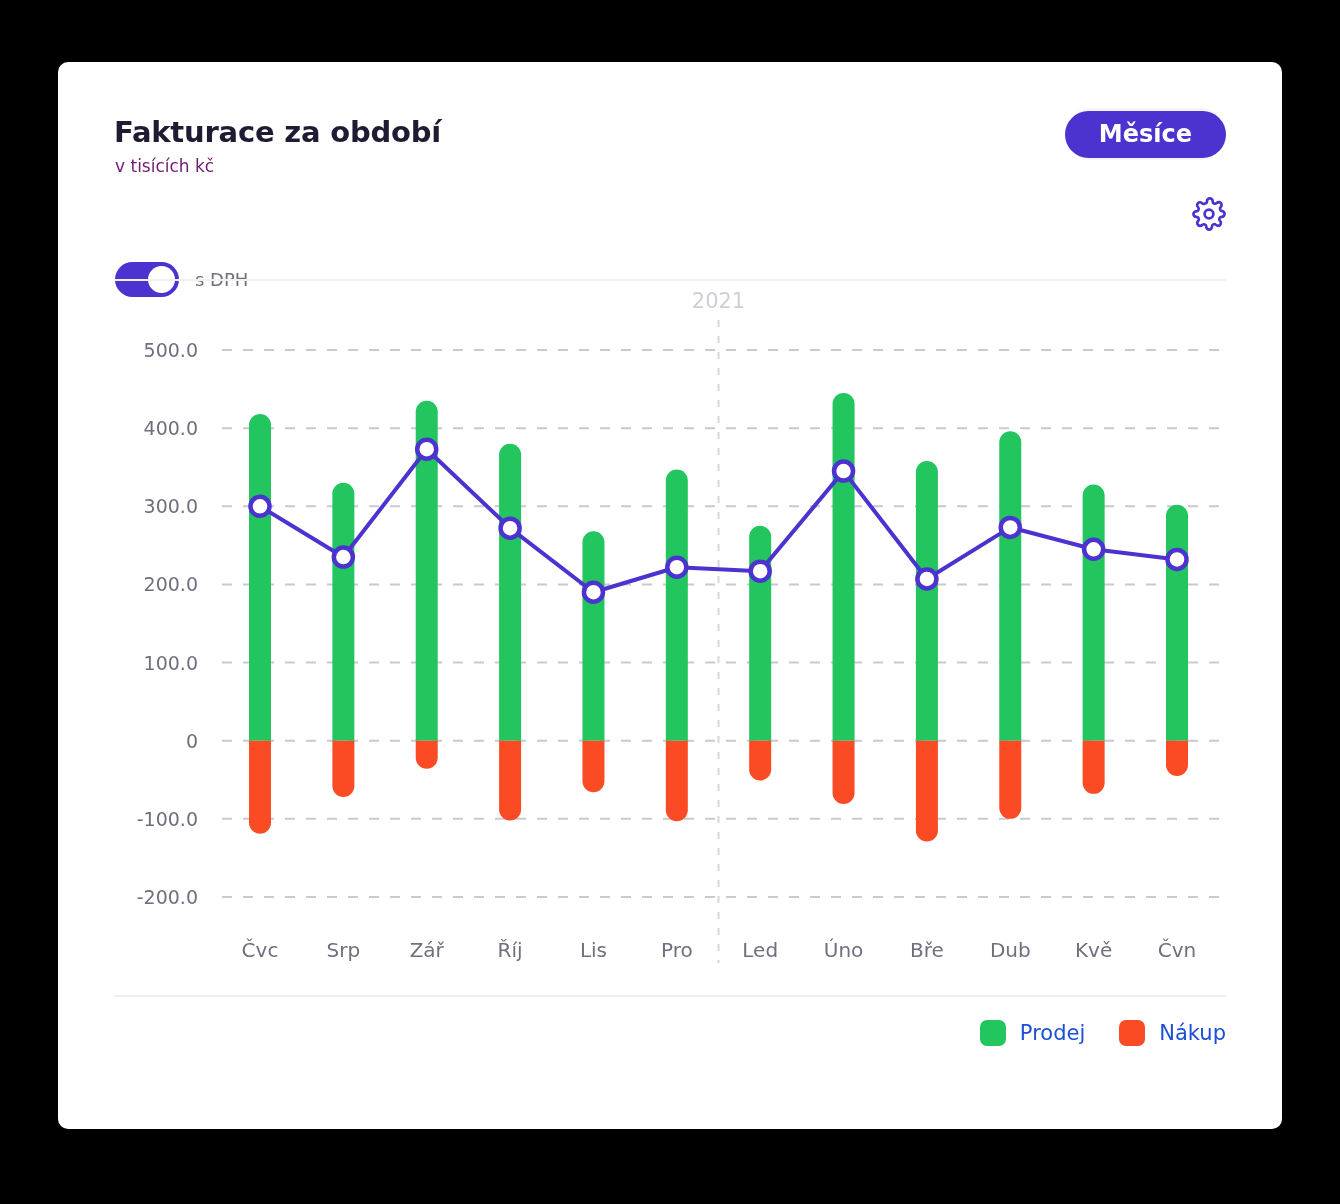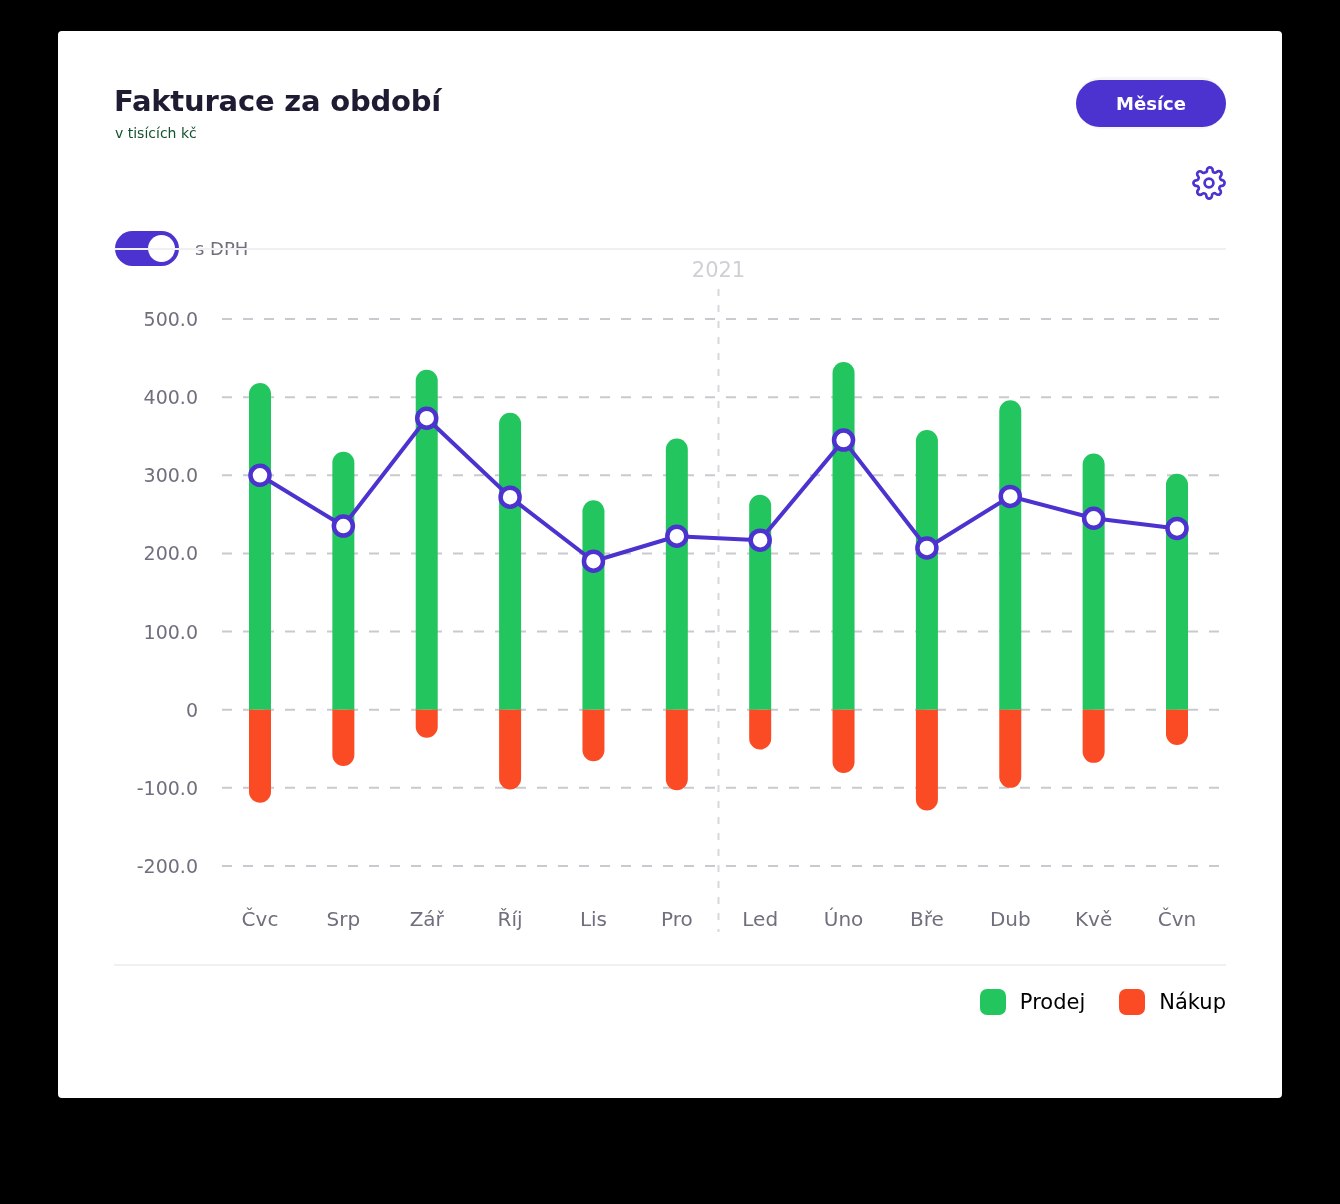--- a/index.html
+++ b/index.html
@@ -4,63 +4,63 @@
 <style>
   * { box-sizing: border-box; margin: 0; padding: 0; }
   html, body {
     width: 1340px; height: 1204px;
     background: #000000;
     font-family: "DejaVu Sans", sans-serif;
     overflow: hidden;
   }
   .card {
     position: absolute;
-    left: 58px; top: 31px;
+    left: 58px; top: 62px;
     width: 1224px; height: 1067px;
     background: #ffffff;
-    border-radius: 4px;
+    border-radius: 10px;
   }
   
   .header-row {
     position: absolute;
     left: 0; top: 0; width: 100%;
   }
   .title {
     position: absolute;
     left: 56px; top: 53px;
     font-size: 29px;
     font-weight: bold;
     color: #1e1b33;
     letter-spacing: -0.2px;
     white-space: nowrap;
   }
   .subtitle {
     position: absolute;
     left: 57px; top: 94px;
-    font-size: 14px;
-    color: #14532d;
+    font-size: 17px;
+    color: #701a75;
     white-space: nowrap;
   }
   .segmented {
     position: absolute;
     right: 56px; top: 46px;
     height: 52px;
     background: #f6f6fa;
     border-radius: 26px;
     display: flex;
     align-items: center;
     padding: 0;
   }
   .seg-btn {
     height: 47px;
     border-radius: 26px;
     display: flex;
     align-items: center;
     justify-content: center;
-    font-size: 18px;
+    font-size: 24px;
     font-weight: bold;
     color: #3f3f4e;
     cursor: pointer;
     user-select: none;
     padding: 0 34px;
     min-width: 150px;
   }
   .seg-btn.active {
     background: #4c32cf;
     color: #ffffff;
@@ -129,21 +129,21 @@
     align-items: center;
     gap: 14px;
     cursor: pointer;
   }
   .legend-swatch {
     width: 26px; height: 26px;
     border-radius: 7px;
   }
   .legend-text {
     font-size: 21px;
-    color: #000000;
+    color: #1d4ed8;
     white-space: nowrap;
   }
 </style>
 </head>
 <body>
 
 <div class="card">
 
   <div class="header-row">
     <div class="title">Fakturace za období</div>

